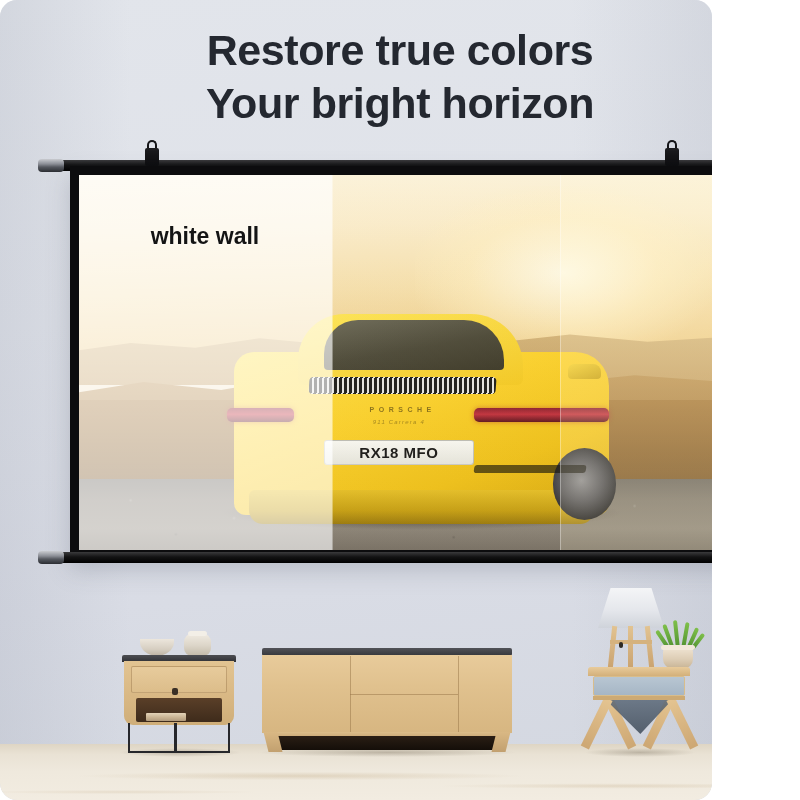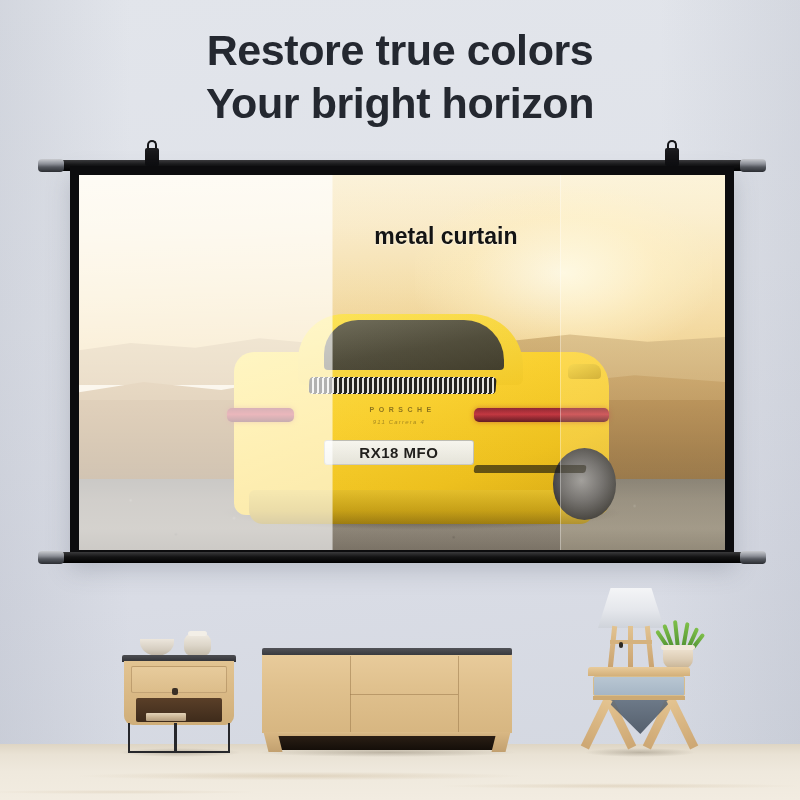--- a/index.html
+++ b/index.html
@@ -3,23 +3,24 @@
 <meta charset="utf-8">
 <style>
   * { box-sizing: border-box; margin: 0; padding: 0; }
   html, body {
     width: 800px; height: 800px;
     font-family: "Liberation Sans", sans-serif;
     overflow: hidden;
   }
   #scene {
     position: relative;
-    width: 800px; height: 800px;
+    width: 712px; height: 800px;
     background: linear-gradient(180deg, #e1e4ea 0%, #dcdfe7 45%, #d6d9e2 70%, #d2d6df 100%);
     overflow: hidden;
+    border-radius: 17px;
   }
 
   
   .wall {
     position: absolute; left: 0; top: 0; width: 800px; height: 752px;
     background: linear-gradient(175deg, #e2e5eb 0%, #dfe2e9 40%, #d9dce5 75%, #d4d8e1 100%);
   }
   .wall-shadow-left {
     position: absolute; left: 0; top: 0; width: 130px; height: 752px;
     background: linear-gradient(90deg, rgba(150,156,172,0.20), rgba(150,156,172,0));
@@ -465,21 +466,21 @@
             <div class="sill"></div>
           </div>
         </div>
 
         <div class="panel panel-white-wall"></div>
         <div class="panel panel-metal"></div>
         <div class="panel panel-grid"></div>
         <div class="divider div-1"></div>
         <div class="divider div-2"></div>
 
-        <div class="label label-metal">metal curtain</div>
+        <div class="label label-white-wall">white wall</div>
       </div>
     </div>
 
     <div class="rod rod-bottom"></div>
     <div class="cap cap-bl"></div>
     <div class="cap cap-br"></div>
   </div>
 
   <div class="furn-shadow" style="left:118px; top:748px; width:124px;"></div>
   <div class="nightstand">

